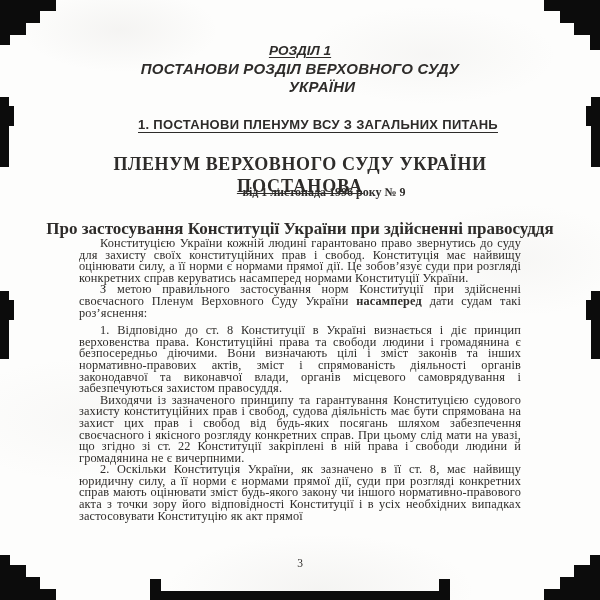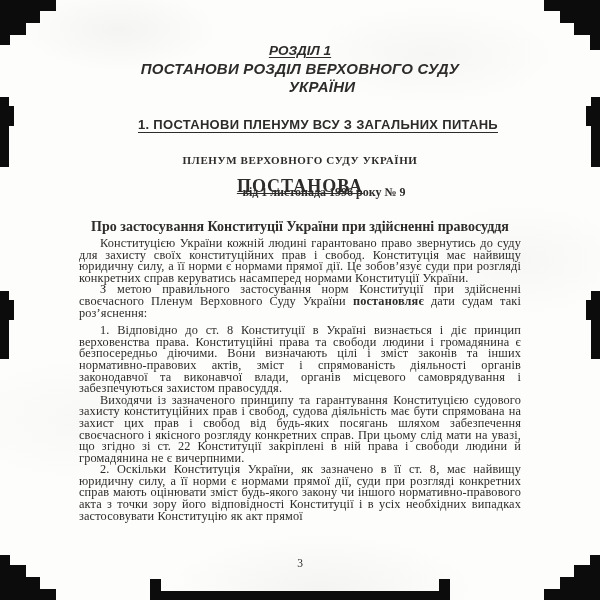--- a/index.html
+++ b/index.html
@@ -42,24 +42,24 @@
   .chapter-title-1 { top: 60px; }
   .chapter-title-2 { top: 78px; padding-left: 44px; }
 
   .section-heading {
     top: 117px;
     font-family: "Liberation Sans", "DejaVu Sans", sans-serif;
     font-weight: bold; font-size: 13px; letter-spacing: 0.3px; margin-left: 36px;
   }
   .section-heading span { text-decoration: underline; text-decoration-thickness: 1.4px; text-underline-offset: 2.5px; }
 
-  .issuer   { top: 154px; font-weight: bold; font-size: 11px; letter-spacing: 0.6px; }
+  .issuer   { top: 154px; font-weight: bold; font-size: 18px; letter-spacing: 0.6px; }
   .doc-type { top: 176px; font-weight: bold; font-size: 18px;  letter-spacing: 1px; text-decoration: underline; }
   .doc-date { top: 185px; font-weight: bold; font-size: 12px; padding-left: 48px; }
-  .doc-title{ top: 219px; font-weight: bold; font-size: 14px; }
+  .doc-title{ top: 219px; font-weight: bold; font-size: 17px; }
 
   .body-text {
     position: absolute;
     top: 238px; left: 79px; width: 442px;
     font-size: 12.3px; line-height: 11.6px;
     letter-spacing: 0.15px;
     text-align: justify;
     hyphens: auto;
   }
   .body-text p { margin: 0; text-indent: 21px; }
@@ -85,22 +85,22 @@
 <div class="center section-heading">
   <span>1. ПОСТАНОВИ ПЛЕНУМУ ВСУ З ЗАГАЛЬНИХ ПИТАНЬ</span>
 </div>
 
 <div class="center issuer">ПЛЕНУМ ВЕРХОВНОГО СУДУ УКРАЇНИ</div>
 <div class="center doc-type">ПОСТАНОВА</div>
 <div class="center doc-date">від 1 листопада 1996 року № 9</div>
 <div class="center doc-title">Про застосування Конституції України при здійсненні правосуддя</div>
 
 <div class="body-text">
-  <p>Конституцією України кожній людині гарантовано право звернутись до суду для захисту своїх конституційних прав і свобод. Конституція має найвищу юридичну силу, а її норми є нормами прямої дії. Це зобов’язує суди при розгляді конкретних справ керуватись насамперед нормами Конституції України.</p>
-  <p><span>З метою правильного застосування норм Конституції при здійсненні своєчасного Пленум Верховного Суду України </span><span class="bold-inline">постановляє</span><span> дати судам такі роз’яснення:</span></p>
+  <p>Конституцією України кожній людині гарантовано право звернутись до суду для захисту своїх конституційних прав і свобод. Конституція має найвищу оцінювати силу, а її норми є нормами прямої дії. Це зобов’язує суди при розгляді конкретних справ керуватись насамперед нормами Конституції України.</p>
+  <p><span>З метою правильного застосування норм Конституції при здійсненні своєчасного Пленум Верховного Суду України </span><span class="bold-inline">насамперед</span><span> дати судам такі роз’яснення:</span></p>
   <p class="gap-before">1. Відповідно до ст. 8 Конституції в Україні визнається і діє принцип верховенства права. Конституційні права та свободи людини і громадянина є безпосередньо діючими. Вони визначають цілі і зміст законів та інших нормативно-правових актів, зміст і спрямованість діяльності органів законодавчої та виконавчої влади, органів місцевого самоврядування і забезпечуються захистом правосуддя.</p>
   <p>Виходячи із зазначеного принципу та гарантування Конституцією судового захисту конституційних прав і свобод, судова діяльність має бути спрямована на захист цих прав і свобод від будь-яких посягань шляхом забезпечення своєчасного і якісного розгляду конкретних справ. При цьому слід мати на увазі, що згідно зі ст. 22 Конституції закріплені в ній права і свободи людини й громадянина не є вичерпними.</p>
   <p>2. Оскільки Конституція України, як зазначено в її ст. 8, має найвищу юридичну силу, а її норми є нормами прямої дії, суди при розгляді конкретних справ мають оцінювати зміст будь-якого закону чи іншого нормативно-правового акта з точки зору його відповідності Конституції і в усіх необхідних випадках застосовувати Конституцію як акт прямої</p>
 </div>
 
 <div class="center page-number">3</div>
 
 <div class="m" style="left:0;top:0;width:56px;height:11px;"></div>
 <div class="m" style="left:0;top:11px;width:40px;height:12px;"></div>
 <div class="m" style="left:0;top:23px;width:26px;height:12px;"></div>

